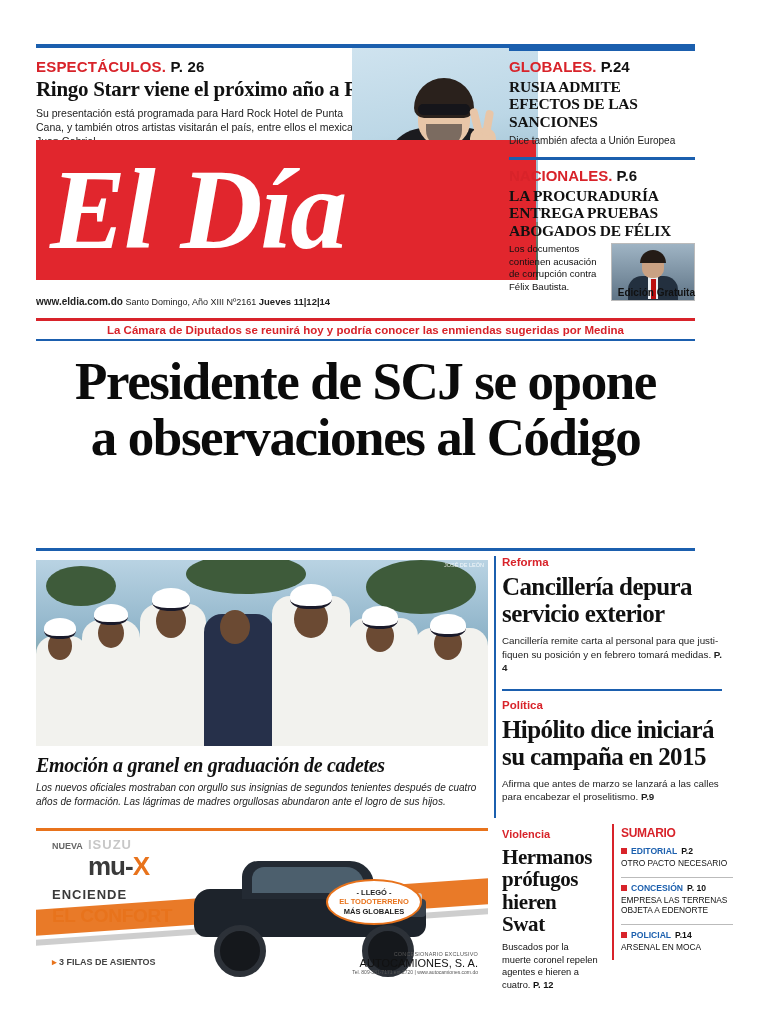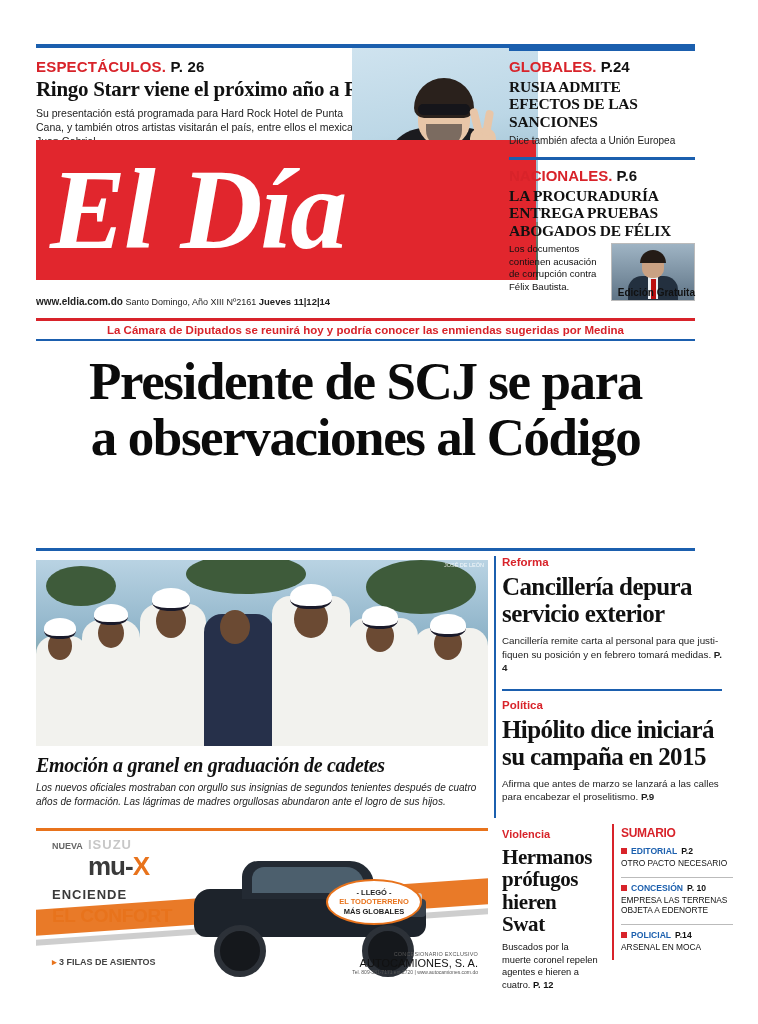--- a/index.html
+++ b/index.html
@@ -450,21 +450,21 @@
   </div>
 
   <div class="banner">
     <div class="bar-top"></div>
     <div class="txt">La Cámara de Diputados se reunirá hoy y podría conocer las enmiendas sugeridas por Medina</div>
     <div class="bar-bot"></div>
   </div>
 
   <div class="lead">
     <h1>
-      <span>Presidente de SCJ se para</span><br>
+      <span>Presidente de SCJ se opone</span><br>
       <span>a observaciones al Código</span>
     </h1>
   </div>
 
   <div class="lower-rule"></div>
 
   <div class="photo-main">
     <div class="pm-palm" style="left:10px; top:6px; width:70px; height:40px;"></div>
     <div class="pm-palm" style="left:330px; top:0px; width:110px; height:54px;"></div>
     <div class="pm-palm" style="left:150px; top:-6px; width:120px; height:40px;"></div>

